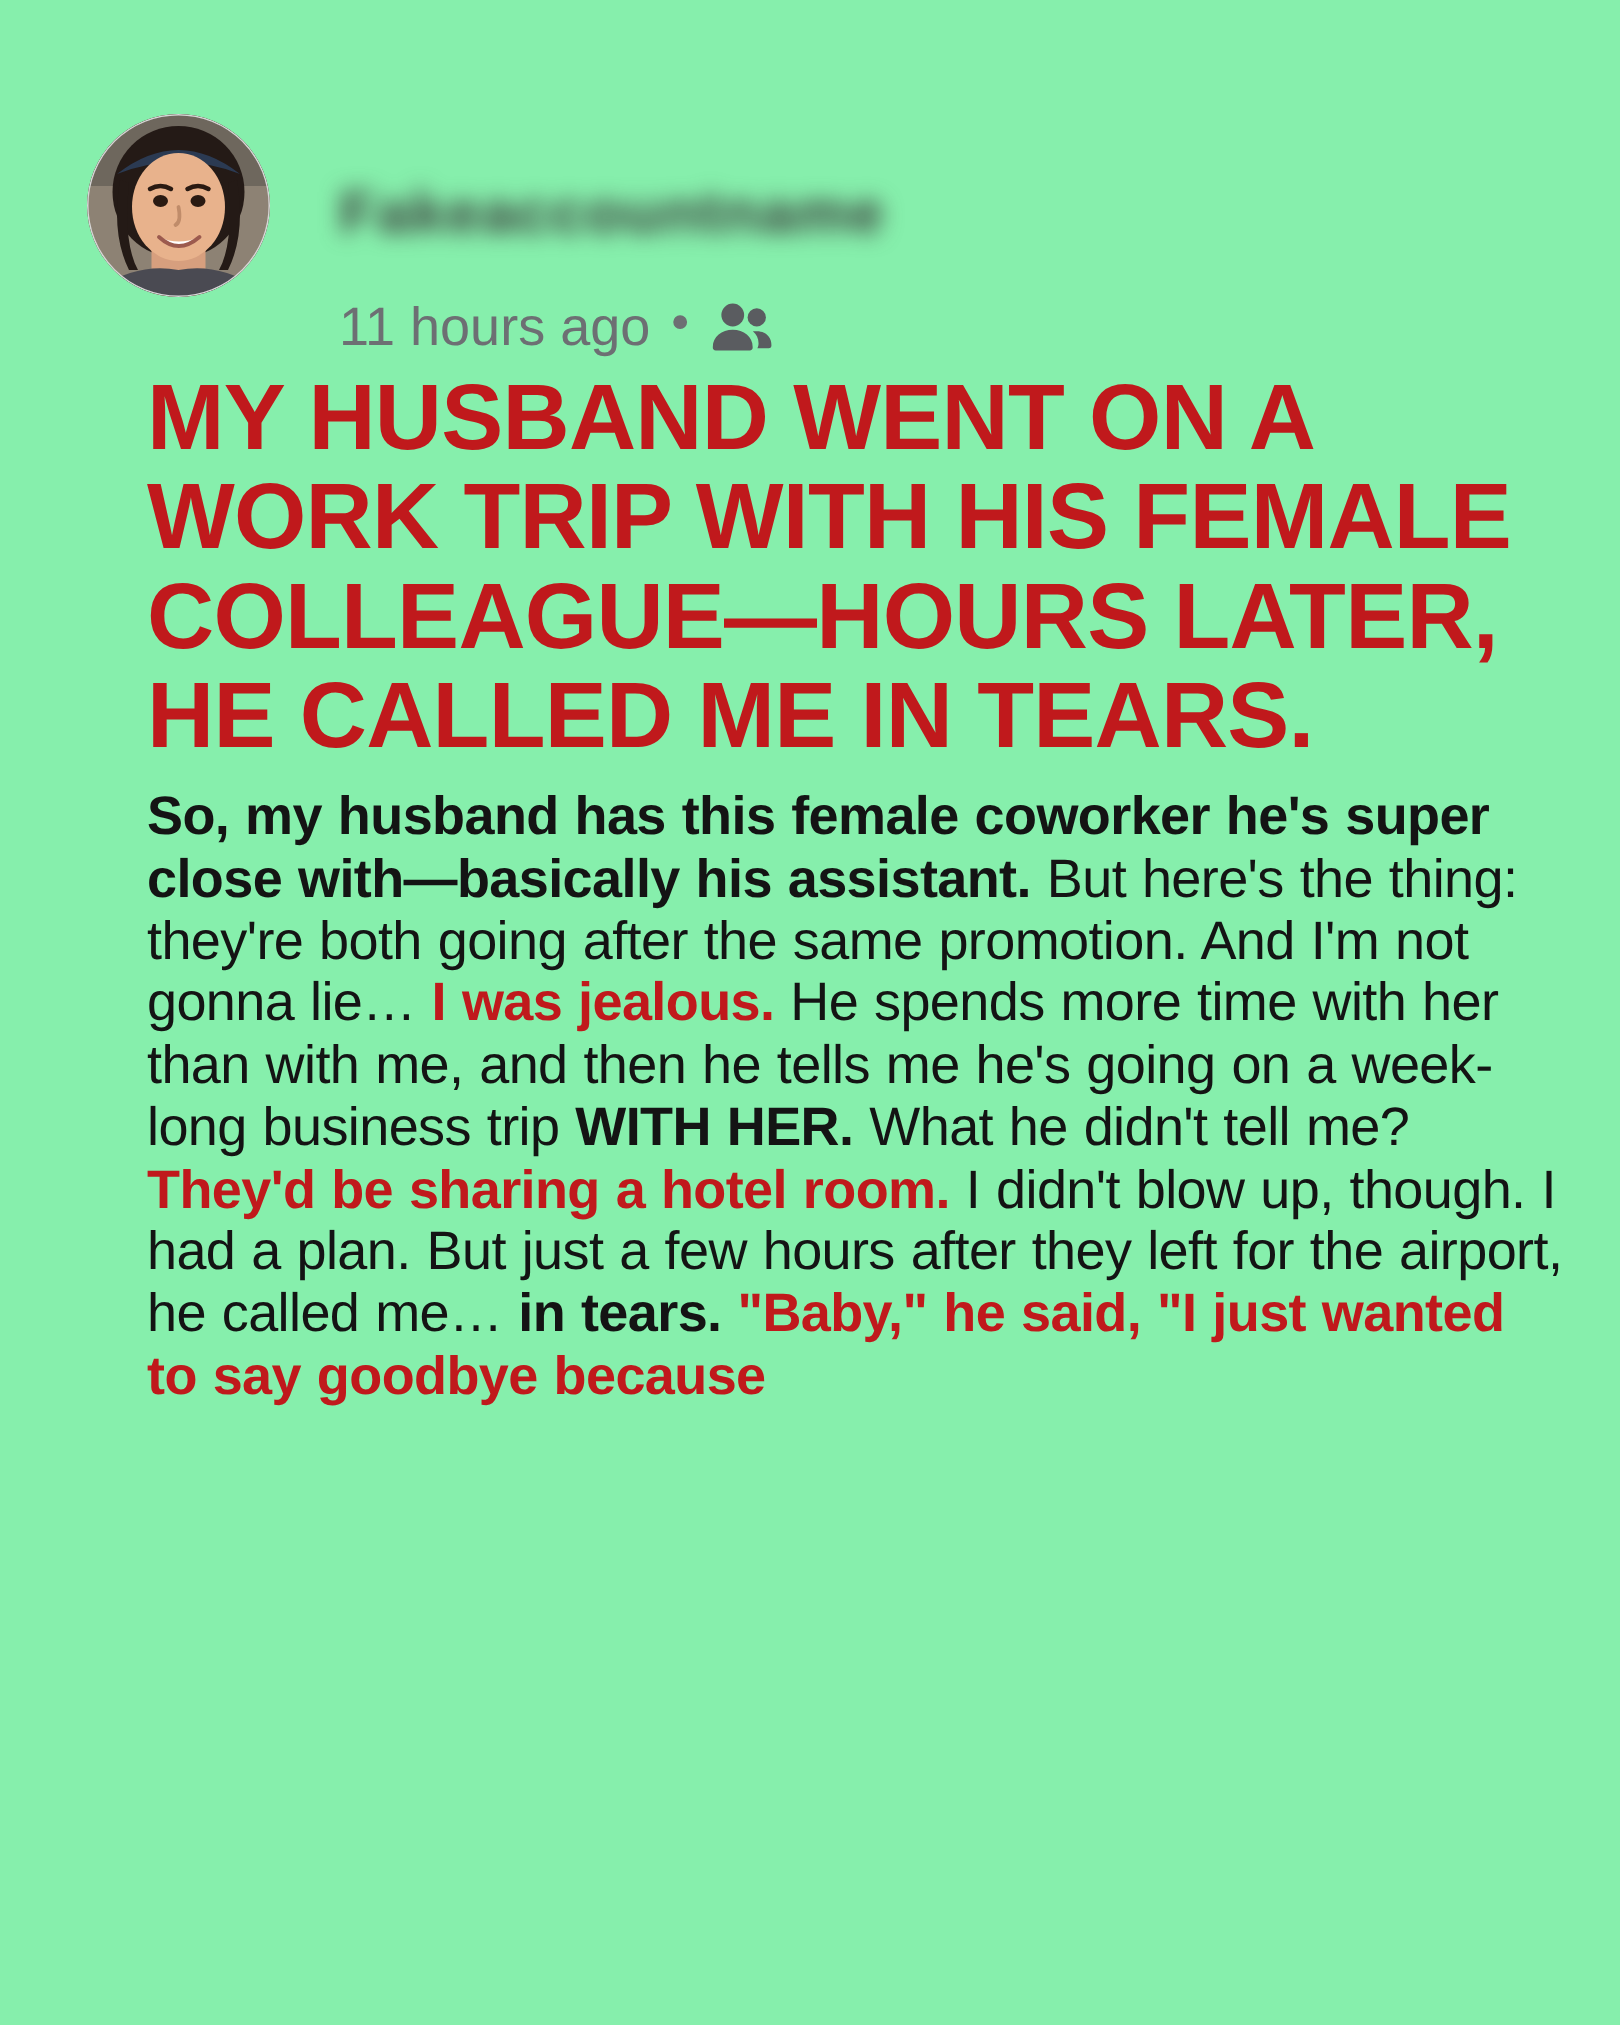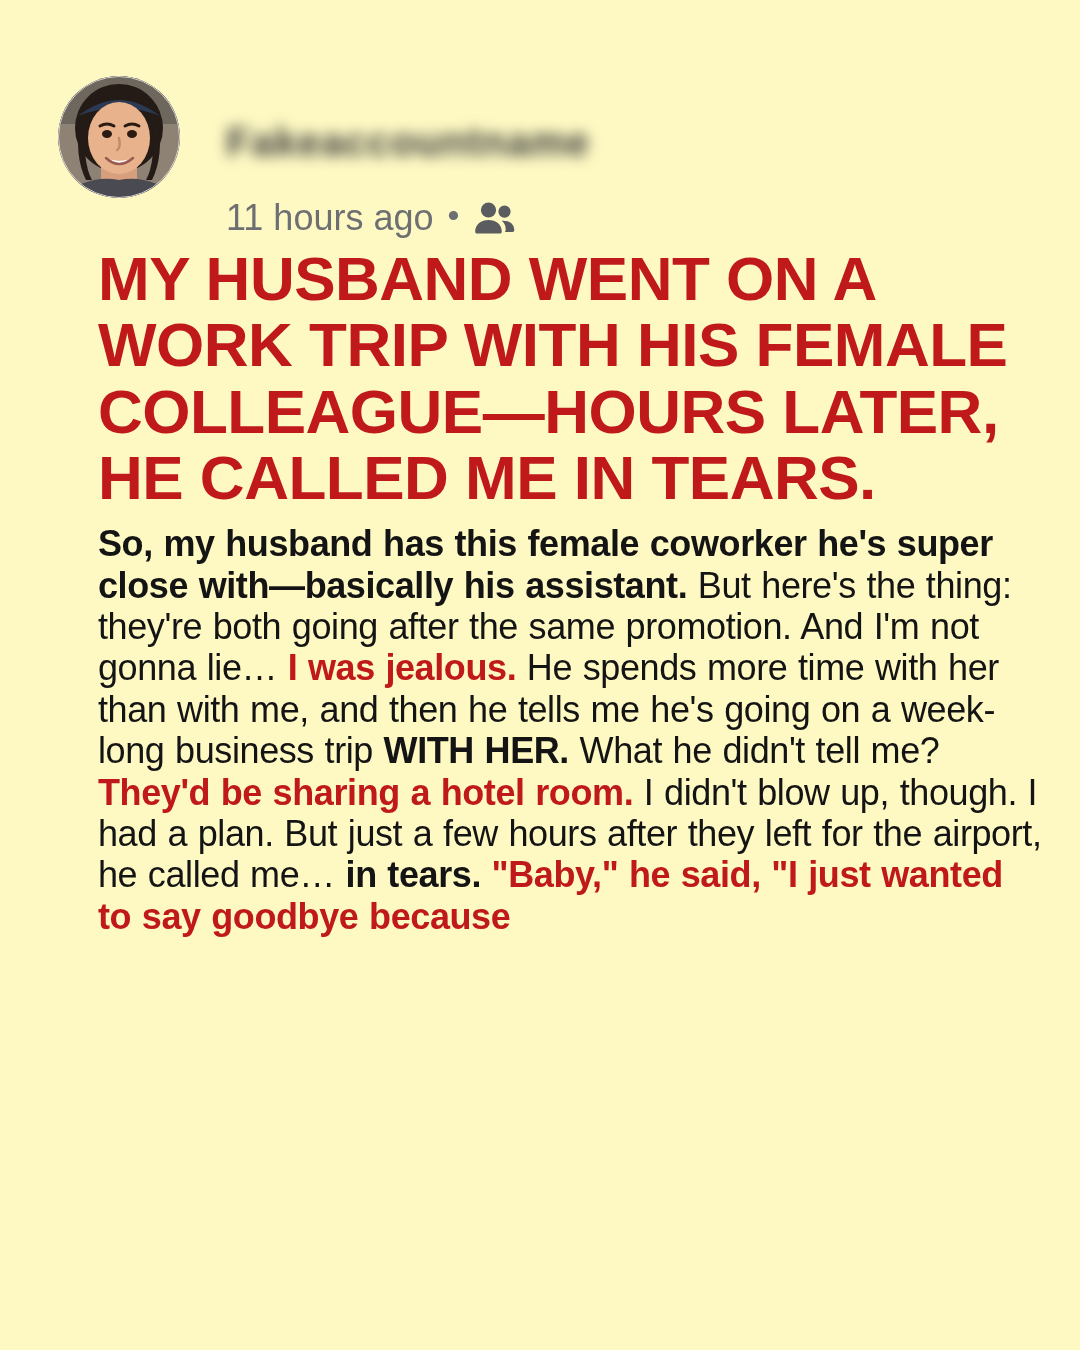--- a/index.html
+++ b/index.html
@@ -12,21 +12,21 @@
     height: 1350px;
     overflow: hidden;
     font-family: "Liberation Sans", sans-serif;
     -webkit-font-smoothing: antialiased;
   }
 
   .post {
     position: relative;
     width: 1080px;
     height: 1350px;
-    background: #fef9c3;
+    background: #86efac;
     box-sizing: border-box;
   }
 
   
   .post-header {
     position: absolute;
     left: 58px;
     top: 76px;
     width: 980px;
     height: 170px;

